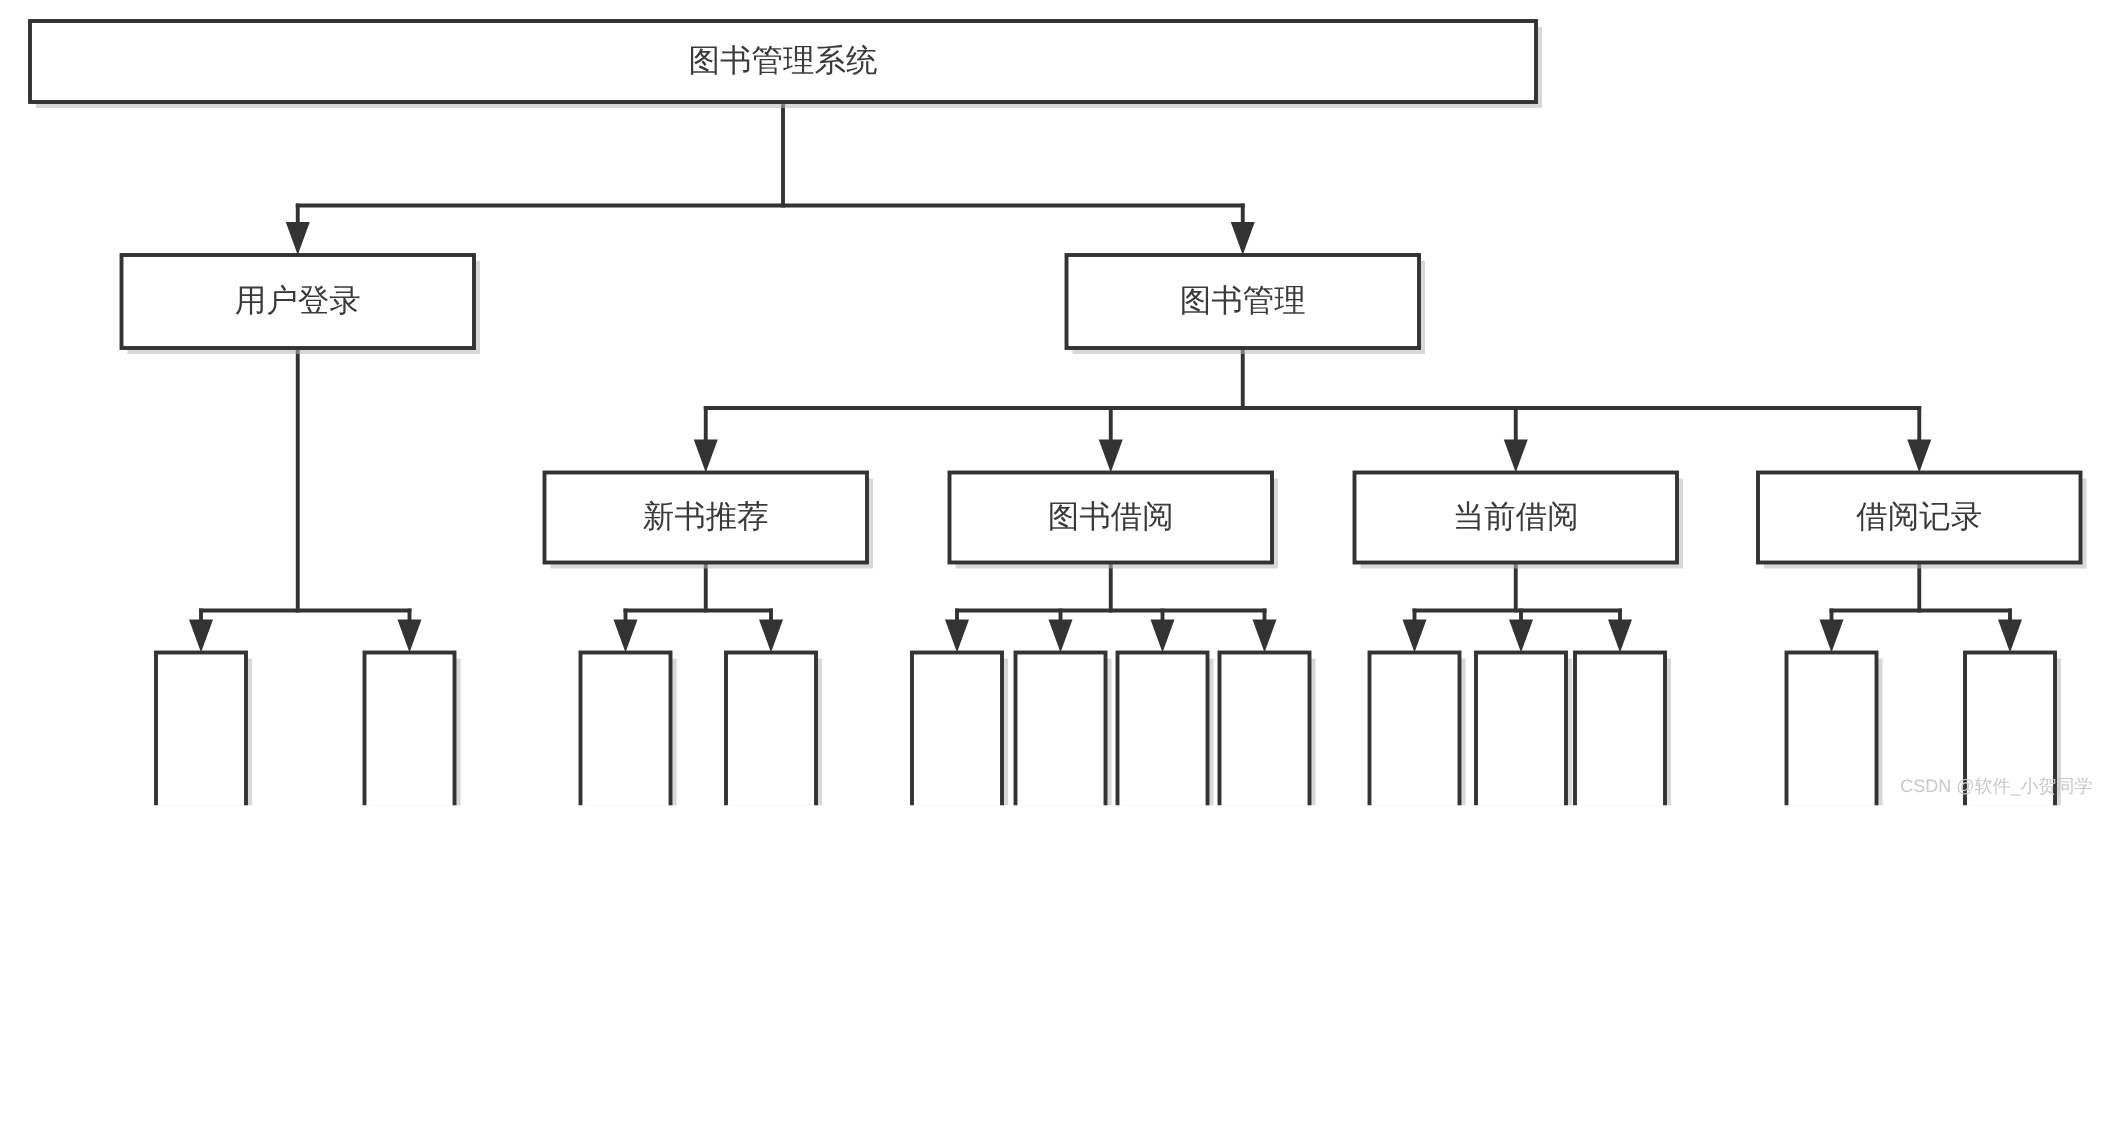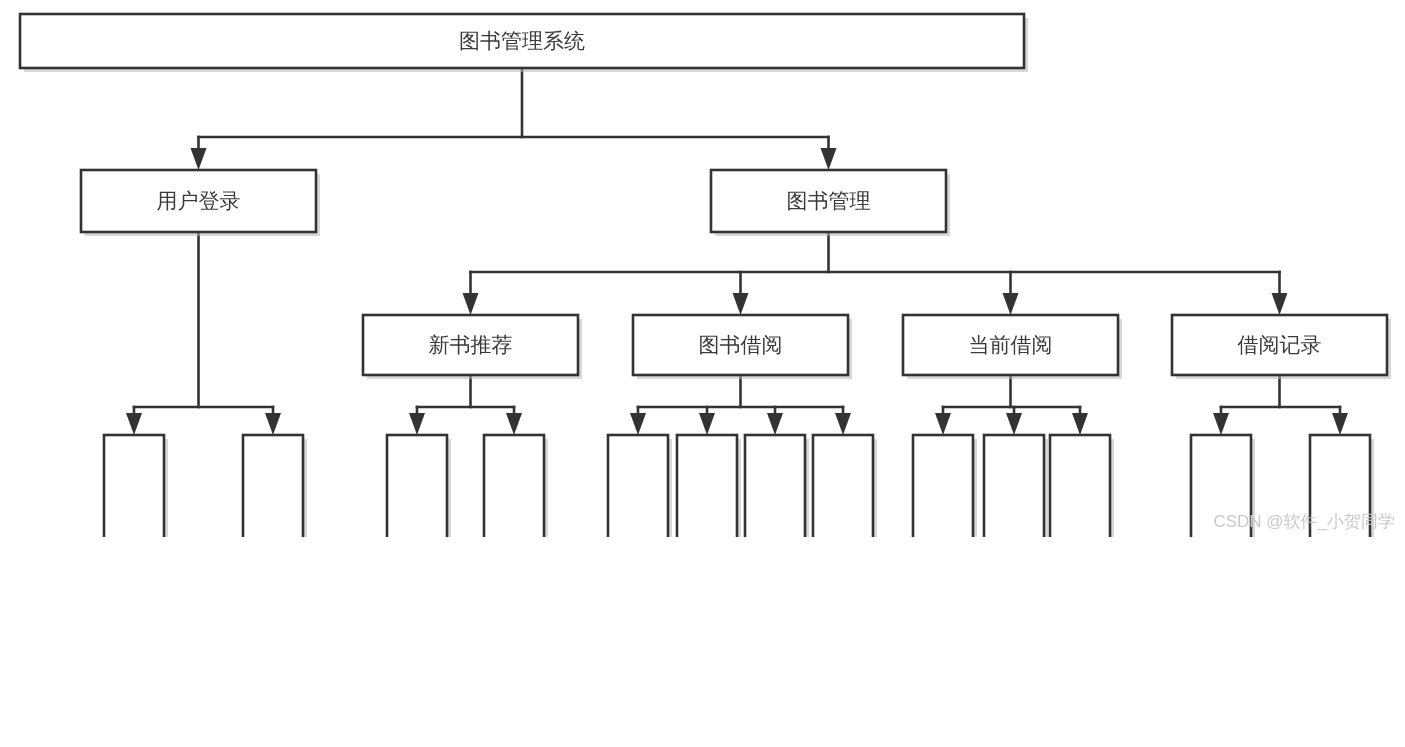--- a/index.html
+++ b/index.html
@@ -63,21 +63,21 @@
     justify-content: center;
     text-align: center;
     white-space: nowrap;
     pointer-events: none;
   }
   .watermark {
     position: absolute;
     right: 10px;
     bottom: 4px;
     font-family: "Liberation Sans", "DejaVu Sans", sans-serif;
-    font-size: 17px;
+    font-size: 12px;
     color: #c9c9c9;
     white-space: nowrap;
     user-select: none;
   }
 </style>
 </head>
 <body>
 
 <div id="diagram-root">
 

